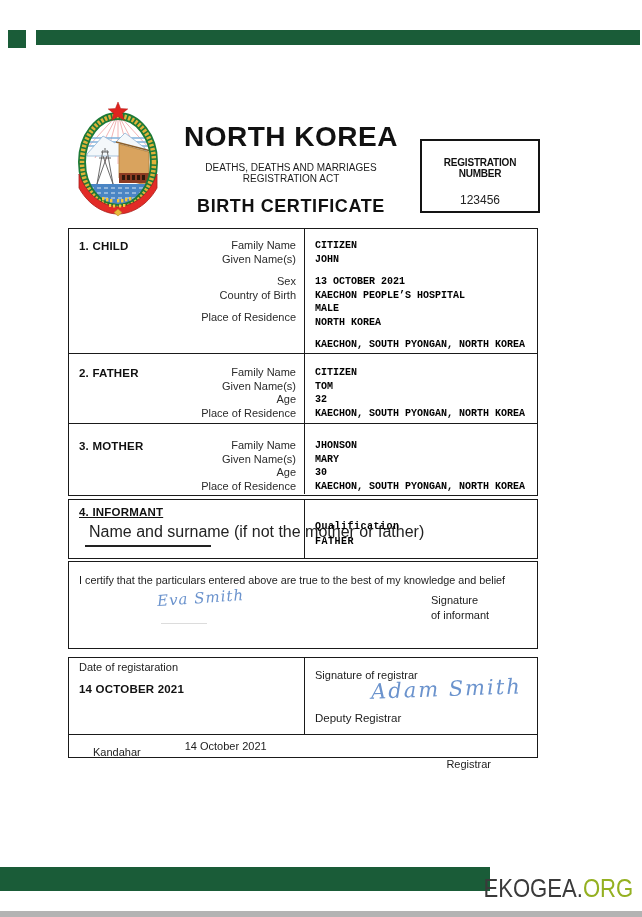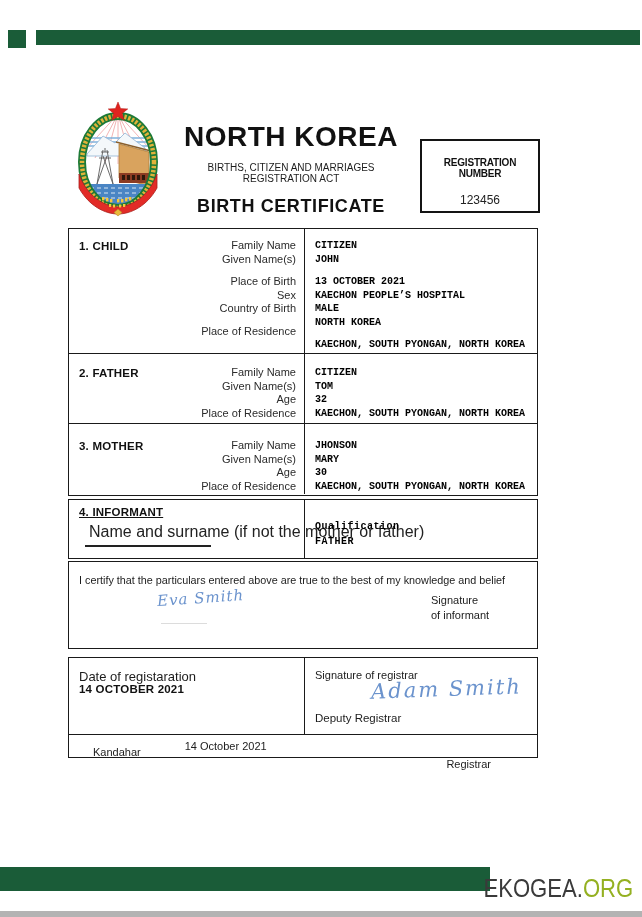--- a/index.html
+++ b/index.html
@@ -53,21 +53,21 @@
 
   .blk-certify { top: 561px; height: 88px; }
   .certify-text { position: absolute; left: 10px; top: 12px; width: 445px; font-size: 10.8px; color: #1c1c1c; }
   .sig { font-family: "DejaVu Serif", serif; font-style: italic; color: #6b93cd; white-space: nowrap; }
   .sig-eva { position: absolute; left: 88px; top: 27px; font-size: 15px; letter-spacing: 1px; transform: rotate(-4deg); }
   .faint-line { position: absolute; left: 92px; top: 61px; width: 46px; height: 1px; background: #dcdcdc; }
   .sig-caption { position: absolute; left: 362px; top: 31px; font-size: 11px; line-height: 14.5px; color: #1c1c1c; }
 
   .blk-registrar { top: 657px; height: 101px; }
   .reg-row1 { display: flex; height: 77px; border-bottom: 1.5px solid #1a1a1a; }
-  .reg-date-label { position: absolute; left: 10px; top: 11px; font-size: 13px; color: #1c1c1c; }
+  .reg-date-label { position: absolute; left: 10px; top: 3px; font-size: 11px; color: #1c1c1c; }
   .reg-date-value { position: absolute; left: 10px; top: 25px; font-size: 11.5px; font-weight: bold; letter-spacing: .2px; }
   .reg-sig-label { position: absolute; left: 10px; top: 11px; font-size: 11px; color: #1c1c1c; }
   .sig-adam { position: absolute; left: 66px; top: 19px; font-size: 21px; letter-spacing: 2px; transform: rotate(-2deg); }
   .reg-deputy { position: absolute; left: 10px; top: 54px; font-size: 11.5px; color: #1c1c1c; }
   .reg-row2 { display: flex; align-items: center; height: 21px; font-size: 11px; color: #1c1c1c; }
   .fr-place { margin-left: 24px; margin-top: 12px; }
   .fr-date { margin-left: 44px; }
   .fr-spacer { flex: 1; }
   .fr-role { margin-right: 46px; margin-top: 36px; }
 </style>
@@ -147,38 +147,37 @@
         <rect x="40" y="104.5" width="2.2" height="3"></rect>
       <rect x="46" y="104.5" width="2.2" height="3"></rect>
         <rect x="50" y="104" width="2.2" height="3"></rect>
     </g>
     <polygon points="45,109 49,112.5 45,116 41,112.5" fill="#e8b93a" stroke="#b8892a" stroke-width="0.6"></polygon>
     <polygon points="45,2 47.6,8.6 54.8,8.9 49.2,13.4 51.2,20.3 45,16.4 38.8,20.3 40.8,13.4 35.2,8.9 42.4,8.6" fill="#e0231f" stroke="#b11c18" stroke-width="0.5"></polygon>
   </svg>
 
   <div class="head-block">
     <div class="country">NORTH KOREA</div>
-    <div class="act">BIRTHS, CITIZEN AND MARRIAGES REGISTRATION ACT</div>
+    <div class="act">DEATHS, DEATHS AND MARRIAGES REGISTRATION ACT</div>
     <div class="cert-title">BIRTH CERTIFICATE</div>
   </div>
 
   <div class="regbox">
     <div class="rlabel">REGISTRATION NUMBER</div>
     <div class="rnum">123456</div>
   </div>
 
   <div class="blk tbl-main">
 
     <div class="sec sec1">
       <div class="cell-l">
         <div class="sh">1. CHILD</div>
         <div class="lrow">Family Name</div>
         <div class="lrow">Given Name(s)</div>
         <div class="sp"></div>
-        <div class="lrow">Place of Birth</div>
         <div class="lrow">Sex</div>
         <div class="lrow">Country of Birth</div>
         <div class="sp"></div>
         <div class="lrow">Place of Residence</div>
       </div>
       <div class="cell-r">
         <div class="vrow">CITIZEN</div>
         <div class="vrow">JOHN</div>
         <div class="sp"></div>
         <div class="vrow">13 OCTOBER 2021</div>

